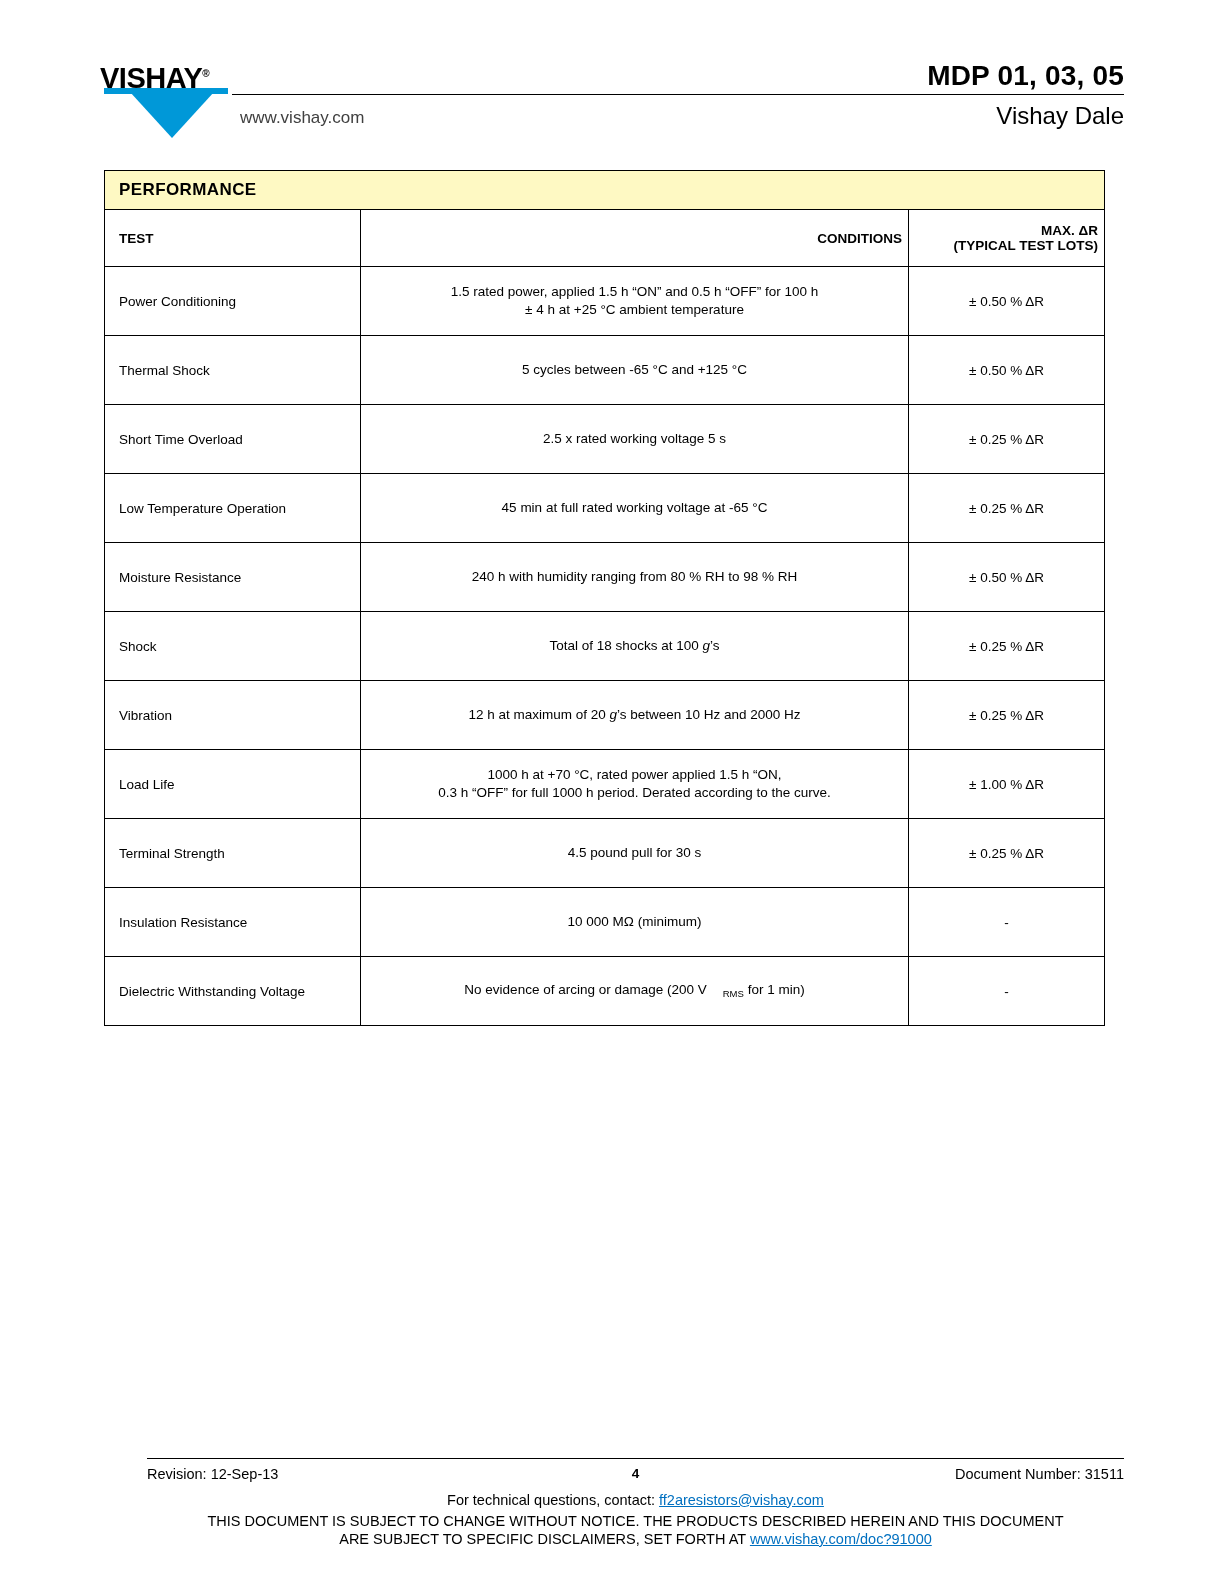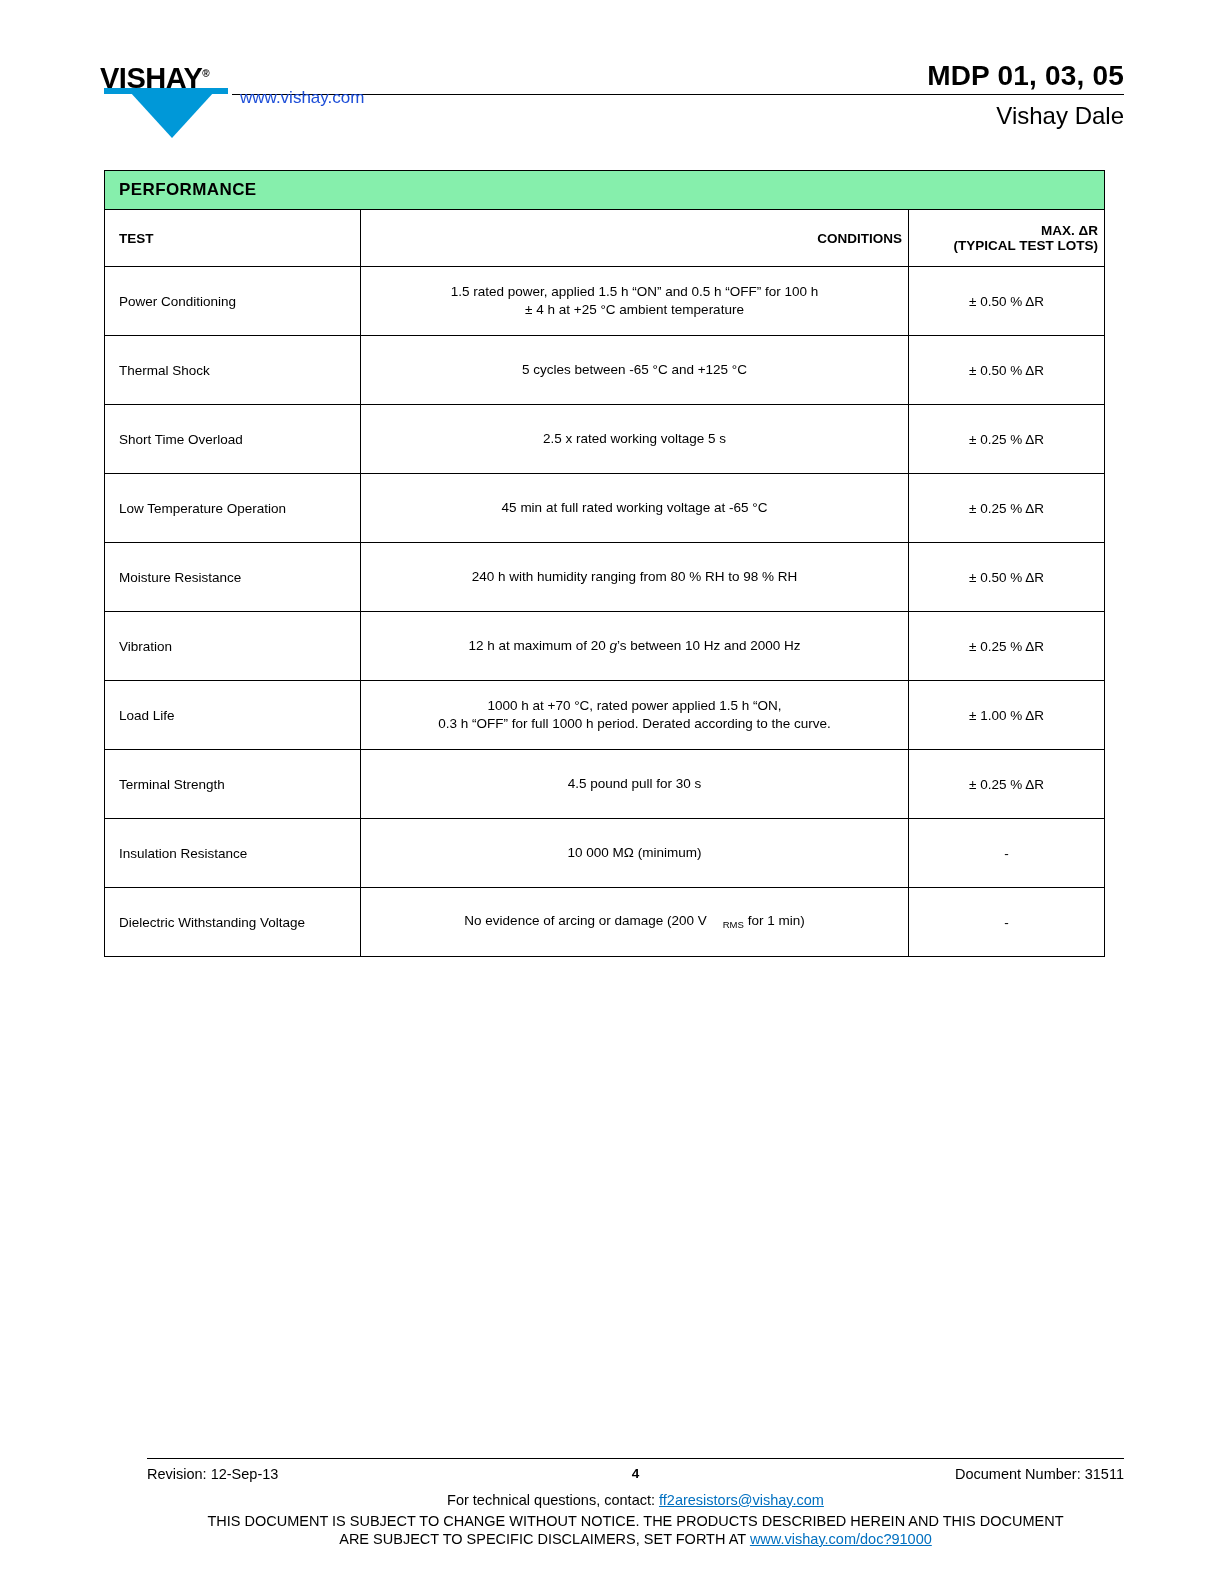--- a/index.html
+++ b/index.html
@@ -74,23 +74,23 @@
   .header-rule {
     position: absolute;
     left: 132px;
     right: 0;
     top: 56px;
     border-top: 1px solid #000;
   }
   .site-url {
     position: absolute;
     left: 140px;
-    top: 50px;
+    top: 70px;
     font-size: 17px;
-    color: #1d4ed8;
+    color: #404040;
   }
   .part-title {
     position: absolute;
     right: 0;
     top: 22px;
     font-size: 28px;
     font-weight: bold;
     letter-spacing: 0.2px;
   }
   .brand-sub {
@@ -110,21 +110,21 @@
   table.perf {
     border-collapse: collapse;
     width: 100%;
     table-layout: fixed;
   }
   table.perf td, table.perf th {
     border: 1px solid #000;
     vertical-align: middle;
   }
   .section-head td {
-    background: #86efac;
+    background: #fef9c3;
     font-weight: bold;
     font-size: 17px;
     letter-spacing: 0.4px;
     padding: 6px 14px;
     height: 26px;
     margin-top: 48px;
   }
   .col-head td {
     font-weight: bold;
     font-size: 13.5px;
@@ -259,20 +259,25 @@
           <td class="max">± 0.25 % ΔR</td>
         </tr>
 
         <tr class="row-tall">
           <td class="test">Moisture Resistance</td>
           <td class="cond">240 h with humidity ranging from 80 % RH to 98 % RH</td>
           <td class="max">± 0.50 % ΔR</td>
         </tr>
 
 
+        <tr class="row-tall">
+          <td class="test">Shock</td>
+          <td class="cond">Total of 18 shocks at 100 <span class="it">g</span>’s</td>
+          <td class="max">± 0.25 % ΔR</td>
+        </tr>
 
         <tr class="row-tall">
           <td class="test">Vibration</td>
           <td class="cond">12 h at maximum of 20 <span class="it">g</span>’s between 10 Hz and 2000 Hz</td>
           <td class="max">± 0.25 % ΔR</td>
         </tr>
 
         <tr class="row-tall">
           <td class="test">Load Life</td>
           <td class="cond">

